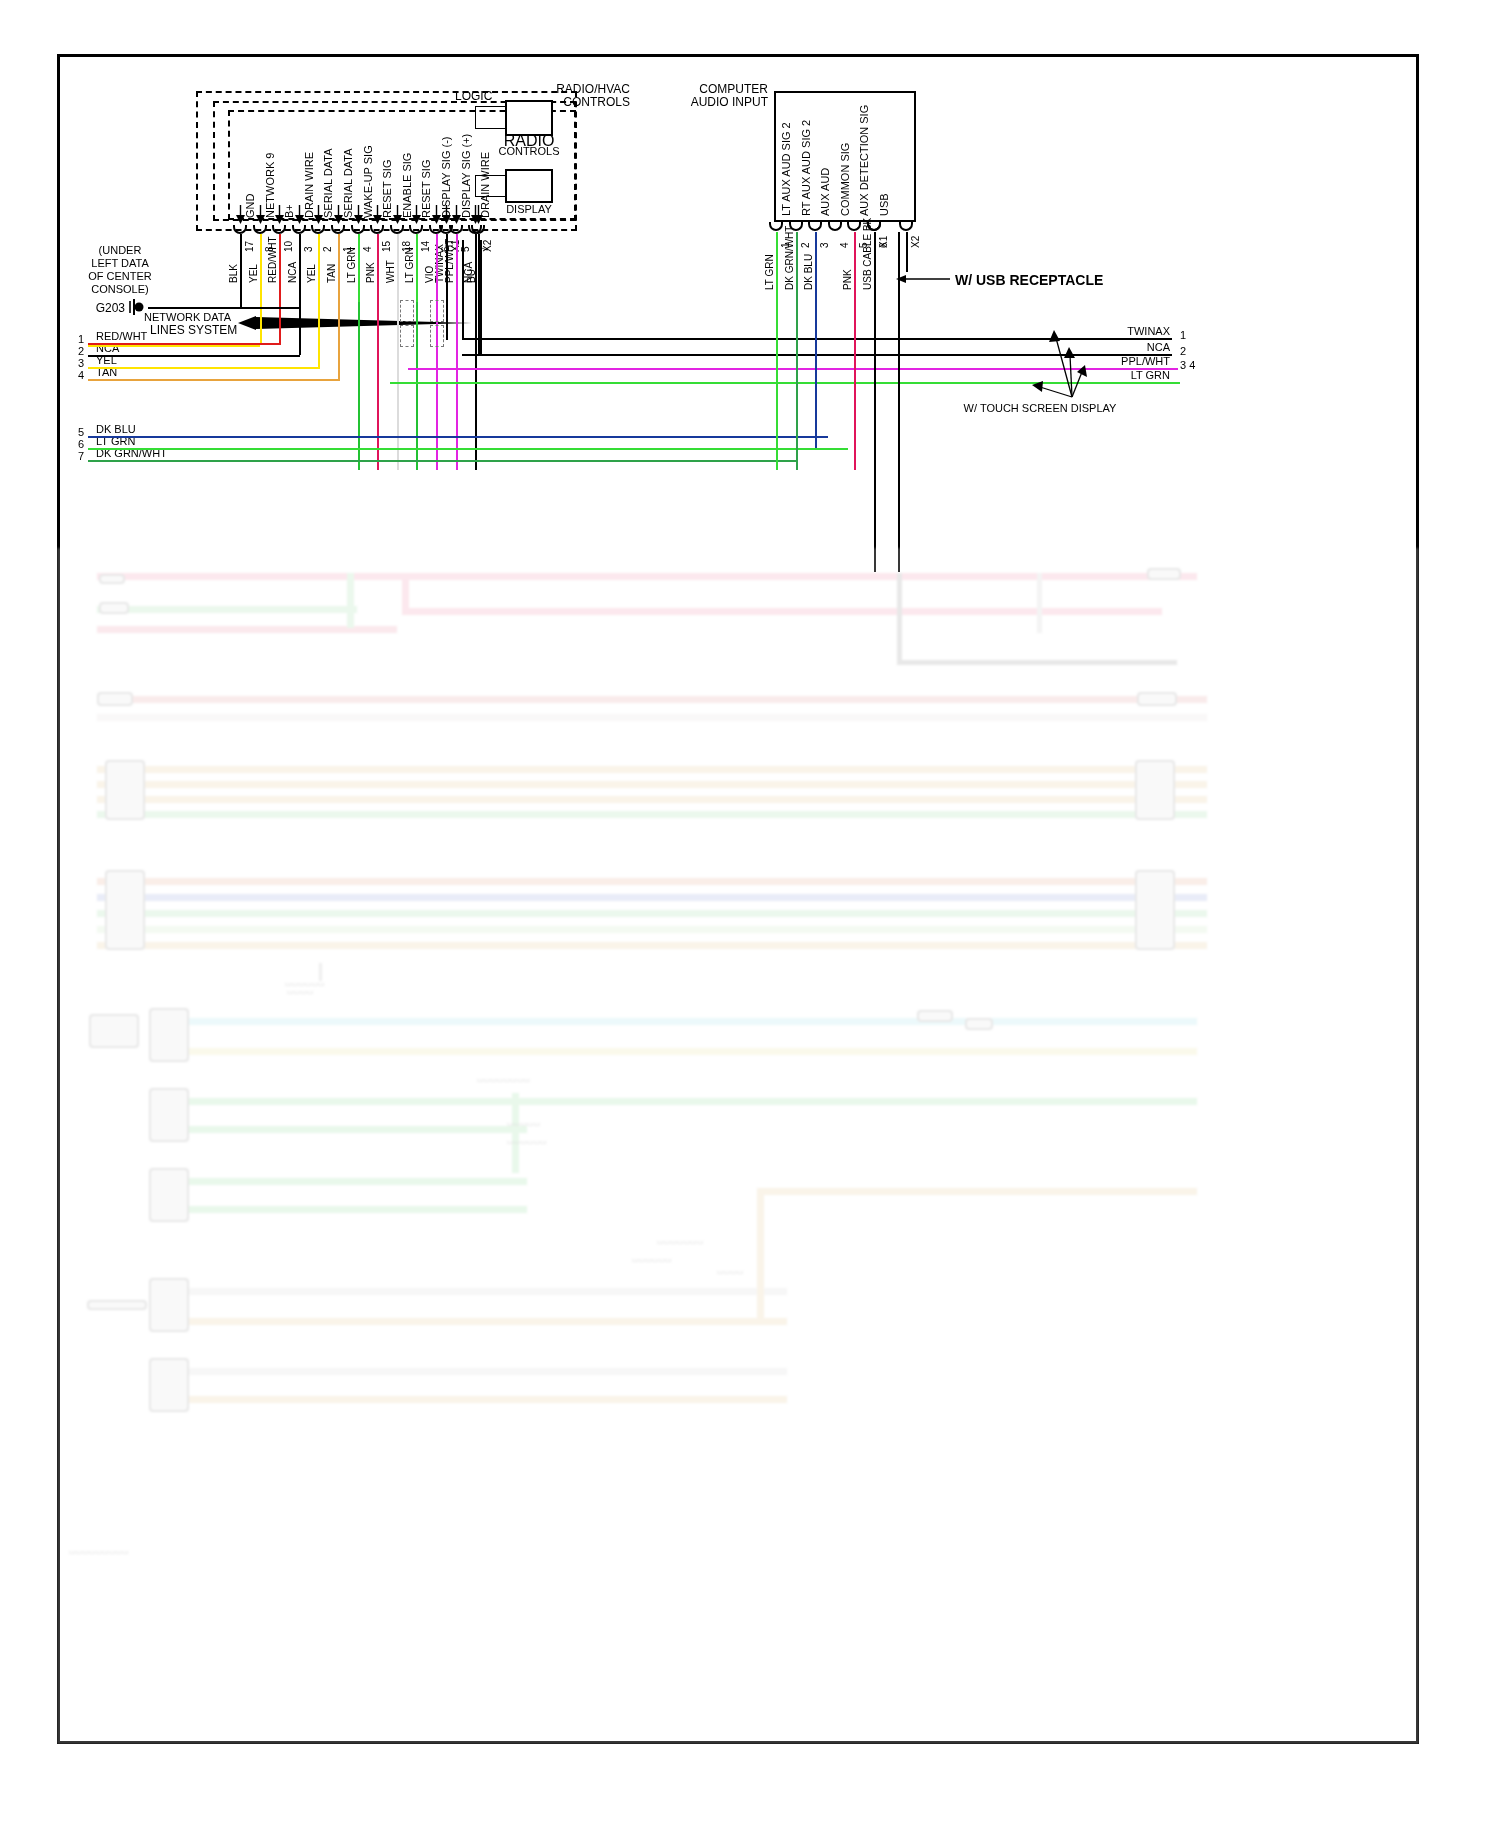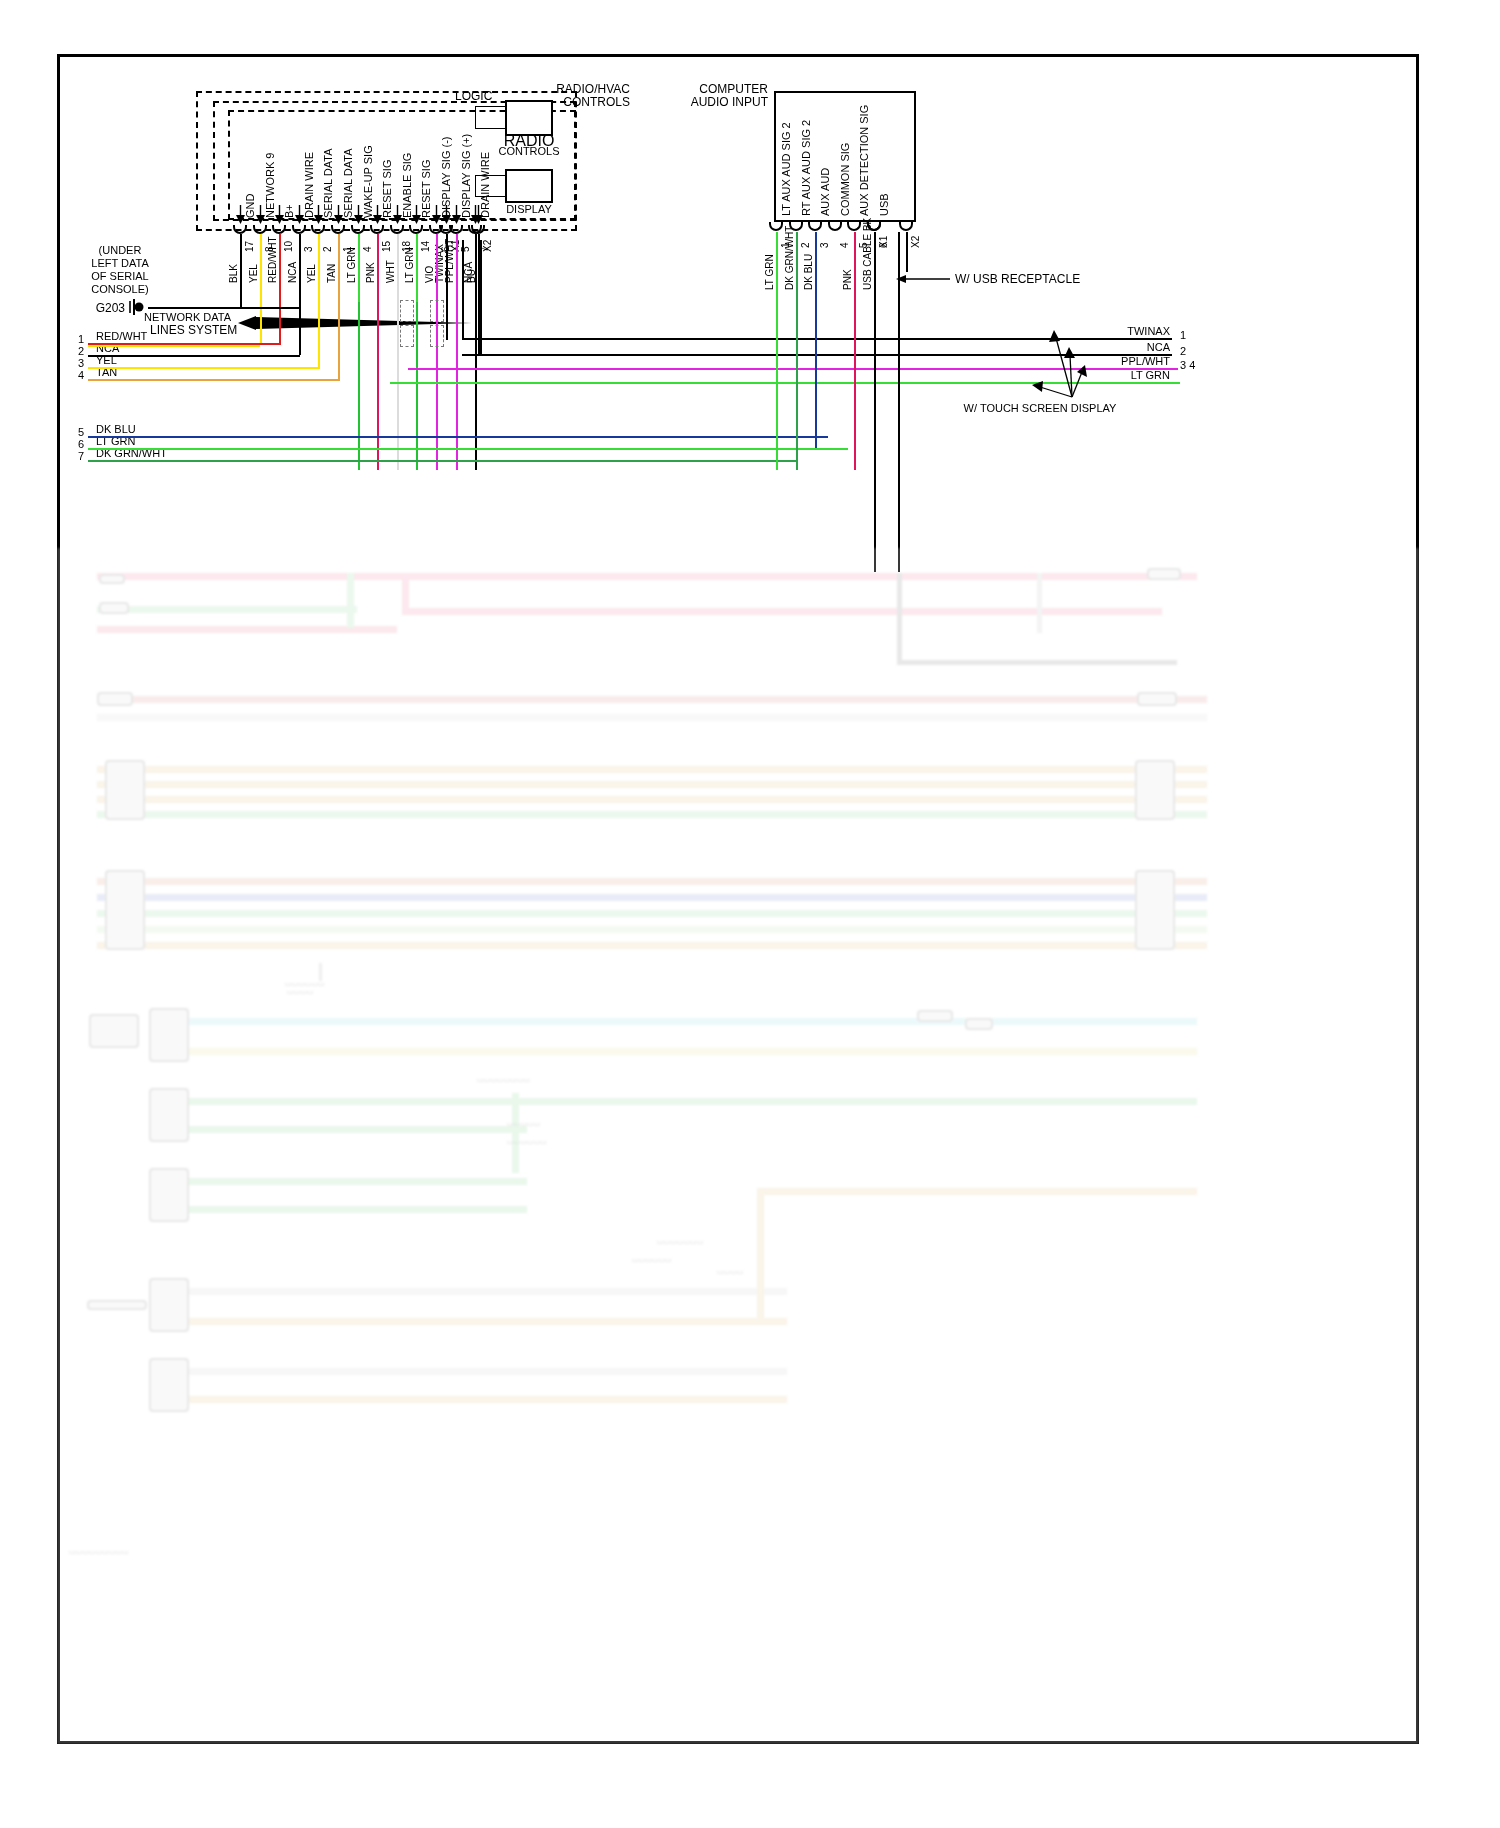--- a/index.html
+++ b/index.html
@@ -300,21 +300,21 @@
     </div>
   <div id="aux-conns-layer">
       <div class="cup" style="left:867px; top:222px;"></div>
       <div class="vt" style="left:878px; top:248px; font-size:10px;">X1</div>
       <div class="cup" style="left:899px; top:222px;"></div>
       <div class="vt" style="left:910px; top:248px; font-size:10px;">X2</div>
     </div>
 
   <div class="t c" style="left:60px; top:244px; width:120px; font-size:11px;">(UNDER</div>
   <div class="t c" style="left:60px; top:257px; width:120px; font-size:11px;">LEFT DATA</div>
-  <div class="t c" style="left:60px; top:270px; width:120px; font-size:11px;">OF SERIAL</div>
+  <div class="t c" style="left:60px; top:270px; width:120px; font-size:11px;">OF CENTER</div>
   <div class="t c" style="left:60px; top:283px; width:120px; font-size:11px;">CONSOLE)</div>
 
   <div class="t r" style="left:70px; top:302px; width:55px; font-size:12px;">G203</div>
   <svg class="gnd-sym" style="left:128px; top:299px;" width="22" height="18">
     <line x1="2" y1="2" x2="2" y2="14" stroke="#000" stroke-width="1.6"></line>
     <line x1="6" y1="0" x2="6" y2="16" stroke="#000" stroke-width="2"></line>
     <circle cx="11" cy="8" r="4.5" fill="#000"></circle>
   </svg>
 
   <div class="t" style="left:144px; top:311px; font-size:11px;">NETWORK DATA</div>
@@ -400,21 +400,21 @@
       <div class="v" style="left:834.8px; top:232px; height:-2px; border-left-width:2.2px; border-color:#17399B;"></div>
       <div class="v" style="left:854.4px; top:232px; height:238px; border-left-width:2.2px; border-color:#E0145A;"></div>
       <div class="v" style="left:874px; top:232px; height:333px; border-left-width:2.2px; border-color:#000000;"></div>
       <div class="v" style="left:898px; top:232px; height:340px; border-left-width:2.4px; border-color:#000000;"></div>
       <div class="v" style="left:446px; top:234px; height:106px; border-left-width:2.4px; border-color:#000000;"></div>
       <div class="v" style="left:478px; top:234px; height:122px; border-left-width:2.4px; border-color:#000000;"></div>
       <div class="v" style="left:874px; top:232px; height:340px; border-left-width:2.2px; border-color:#000000;"></div>
       <div class="v" style="left:906px; top:232px; height:40px; border-left-width:2.2px; border-color:#000000;"></div>
     </div>
 
-  <div class="t" style="left:955px; top:273px; font-size:12px;">W/ USB RECEPTACLE</div>
+  <div class="t" style="left:955px; top:273px; font-size:14px;font-weight:bold;">W/ USB RECEPTACLE</div>
   <svg style="position:absolute; left:896px; top:272px;" width="56" height="14">
     <line x1="54" y1="7" x2="8" y2="7" stroke="#000" stroke-width="1.3"></line>
     <polygon points="0,7 10,3 10,11" fill="#000"></polygon>
   </svg>
 
   <div class="t c" style="left:935px; top:402px; width:210px; font-size:11px;">W/ TOUCH SCREEN DISPLAY</div>
   <svg style="position:absolute; left:1010px; top:325px;" width="90" height="75">
     <line x1="62" y1="72" x2="46" y2="13" stroke="#000" stroke-width="1.3"></line>
     <polygon points="44,5 50,16 39,17" fill="#000"></polygon>
     <line x1="62" y1="72" x2="60" y2="30" stroke="#000" stroke-width="1.3"></line>

